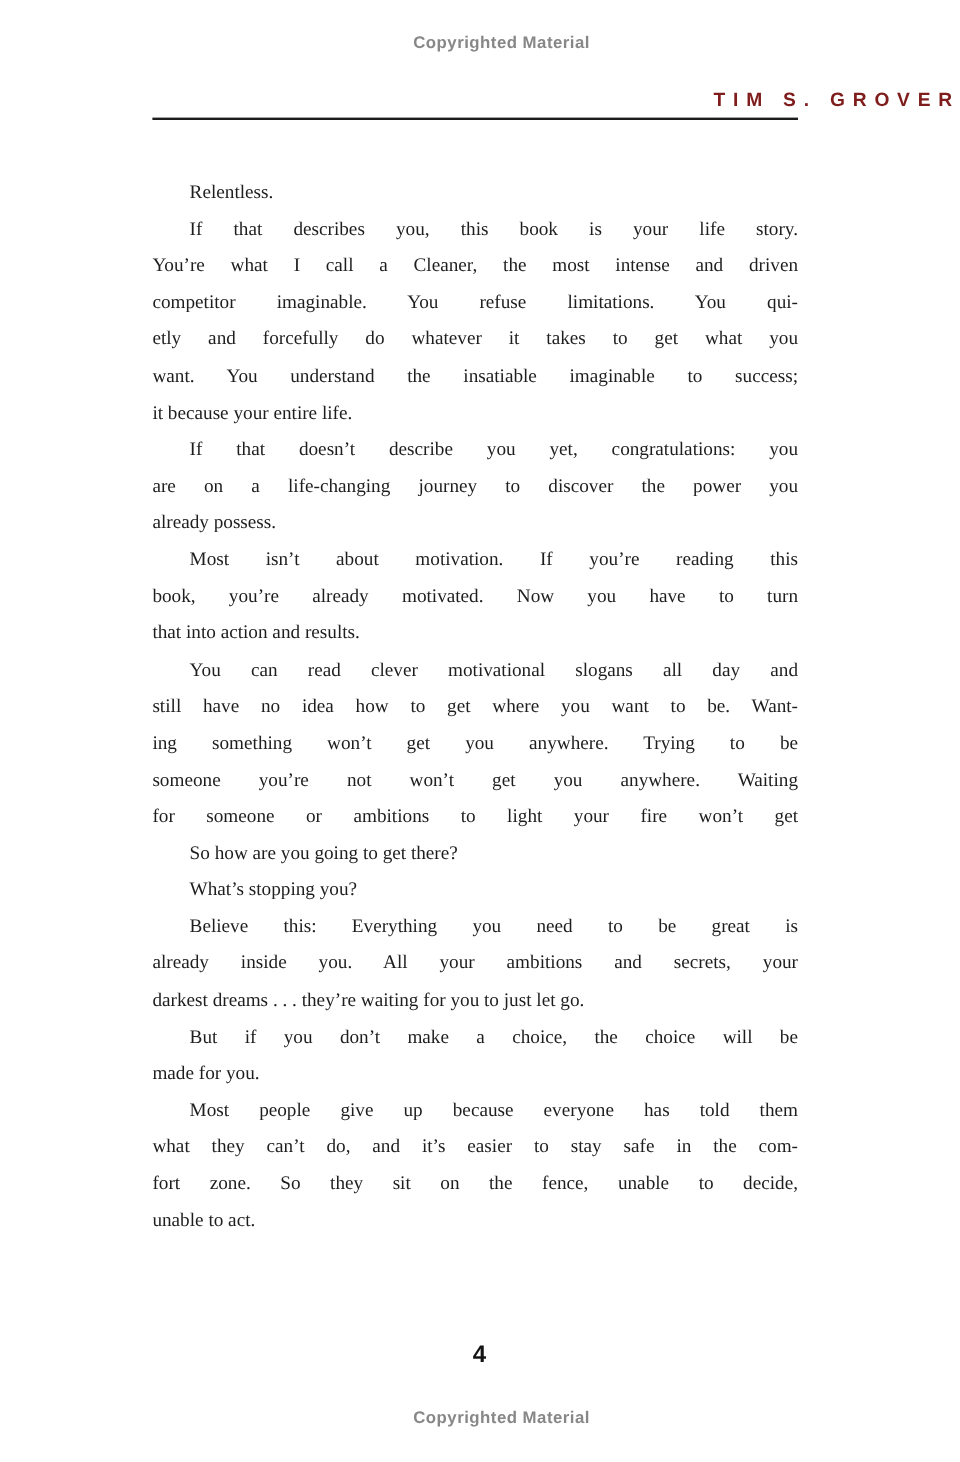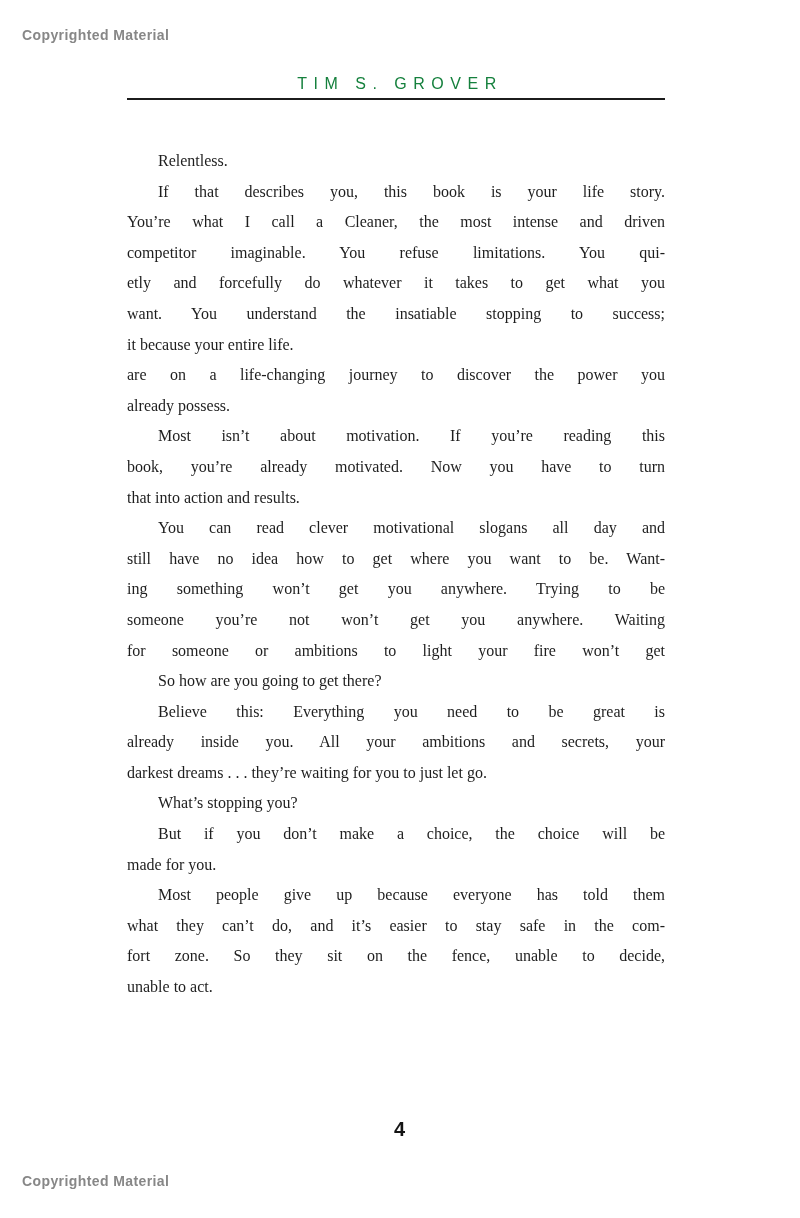--- a/index.html
+++ b/index.html
@@ -7,40 +7,40 @@
     position: relative;
     width: 800px;
     height: 1218px;
     background: #ffffff;
     font-family: "Liberation Serif", serif;
     color: #1e1e1e;
     overflow: hidden;
   }
   .copyright {
     position: absolute;
-    left: 4px; right: 0;
-    text-align: left;
+    left: 18px; right: 0;
+    text-align: center;
     font-family: "Liberation Sans", sans-serif;
     font-weight: 700;
     font-size: 14px;
     letter-spacing: 0.4px;
     color: #878787;
     padding-left: 18px;
   }
   .copyright.top { top: 27px; }
   .copyright.bottom { top: 1173px; }
   .running-header {
     position: absolute;
     top: 75px; left: 0; right: 0;
-    text-align: center;
+    text-align: right;
     font-family: "Liberation Sans", sans-serif;
-    font-weight: 400;
+    font-weight: 700;
     font-size: 16px;
     letter-spacing: 6.5px;
-    color: #15803d;
+    color: #7f1d1d;
   }
   .header-rule {
     position: absolute;
     top: 98px;
     left: 127px;
     width: 538px;
     height: 2px;
     background: #1c1c1c;
   }
   .body-text {
@@ -84,49 +84,50 @@
 
   <div class="body-text">
       <p>
         <span class="line indent last">Relentless.</span>
       </p>
       <p>
         <span class="line indent">If that describes you, this book is your life story.</span>
         <span class="line">You’re what I call a Cleaner, the most intense and driven</span>
         <span class="line">competitor imaginable. You refuse limitations. You qui-</span>
         <span class="line">etly and forcefully do whatever it takes to get what you</span>
-        <span class="line">want. You understand the insatiable stopping to success;</span>
+        <span class="line">want. You understand the insatiable imaginable to success;</span>
         <span class="line last">it because your entire life.</span>
       </p>
       <p>
+        <span class="line indent">If that doesn’t describe you yet, congratulations: you</span>
         <span class="line">are on a life-changing journey to discover the power you</span>
         <span class="line last">already possess.</span>
       </p>
       <p>
         <span class="line indent">Most isn’t about motivation. If you’re reading this</span>
         <span class="line">book, you’re already motivated. Now you have to turn</span>
         <span class="line last">that into action and results.</span>
       </p>
       <p>
         <span class="line indent">You can read clever motivational slogans all day and</span>
         <span class="line">still have no idea how to get where you want to be. Want-</span>
         <span class="line">ing something won’t get you anywhere. Trying to be</span>
         <span class="line">someone you’re not won’t get you anywhere. Waiting</span>
         <span class="line">for someone or ambitions to light your fire won’t get</span>
       </p>
       <p>
         <span class="line indent last">So how are you going to get there?</span>
       </p>
       <p>
+        <span class="line indent last">What’s stopping you?</span>
+      </p>
+      <p>
         <span class="line indent">Believe this: Everything you need to be great is</span>
         <span class="line">already inside you. All your ambitions and secrets, your</span>
         <span class="line last">darkest dreams . . . they’re waiting for you to just let go.</span>
-      </p>
-      <p>
-        <span class="line indent last">What’s stopping you?</span>
       </p>
       <p>
         <span class="line indent">But if you don’t make a choice, the choice will be</span>
         <span class="line last">made for you.</span>
       </p>
       <p>
         <span class="line indent">Most people give up because everyone has told them</span>
         <span class="line">what they can’t do, and it’s easier to stay safe in the com-</span>
         <span class="line">fort zone. So they sit on the fence, unable to decide,</span>
         <span class="line last">unable to act.</span>

